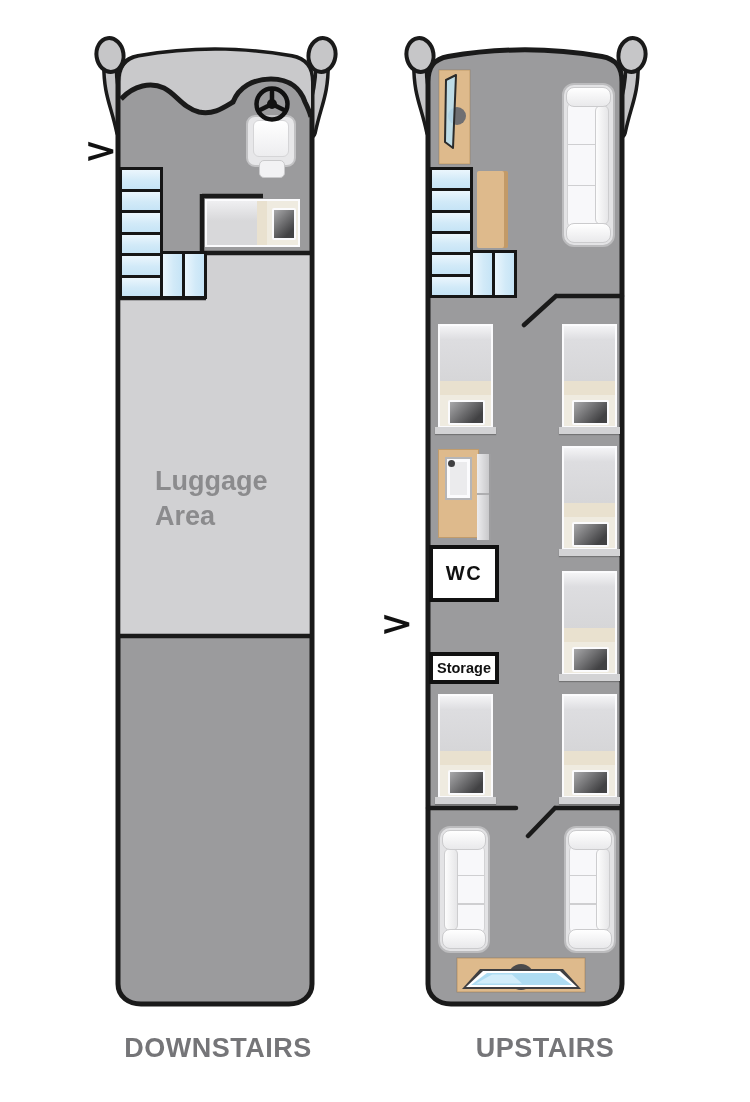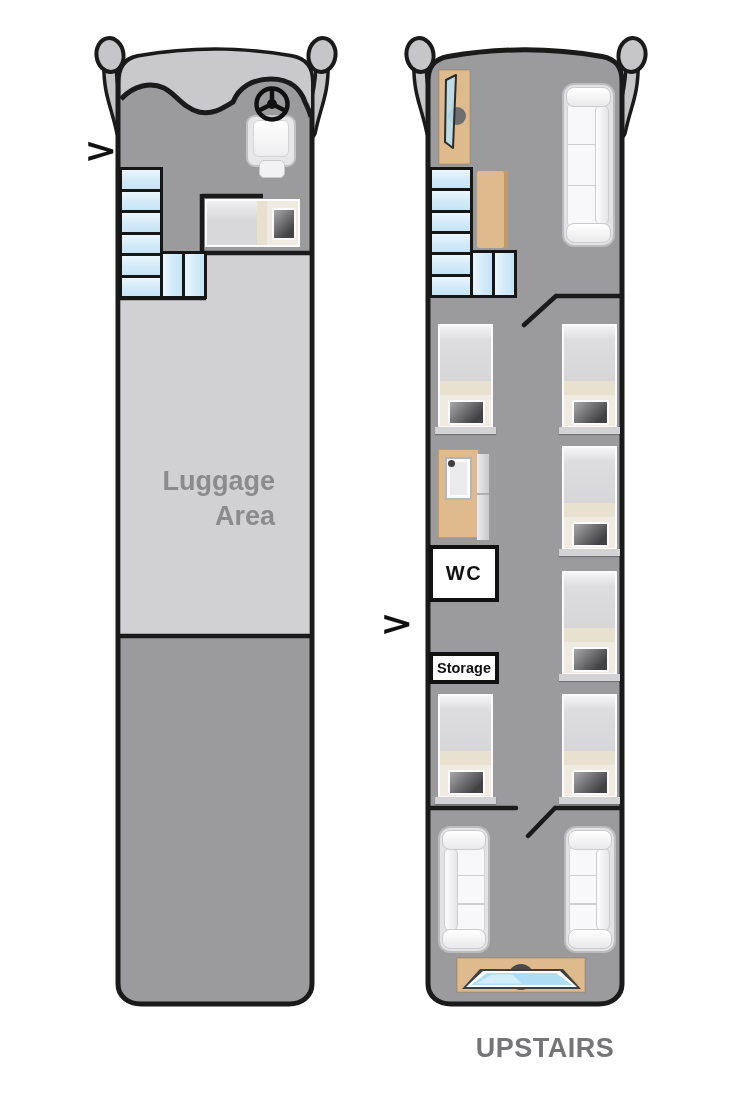--- a/index.html
+++ b/index.html
@@ -79,21 +79,21 @@
   .cabinet{position:absolute;left:477px;top:171px;width:31px;height:77px;background:#deba8c;
        border-radius:2px;box-shadow:inset -4px 0 0 rgba(160,115,60,.45);}
 
   
   .roombox{position:absolute;background:#ffffff;border:4px solid #111111;display:flex;
        align-items:center;justify-content:center;color:#111;font-weight:bold;box-sizing:border-box;}
   #wc-box{left:429px;top:545px;width:70px;height:57px;font-size:20px;letter-spacing:1.5px;justify-content:center;}
   #storage-box{left:429px;top:652px;width:70px;height:32px;font-size:14.5px;}
 
   
-  .luggage-label{position:absolute;left:155px;top:464px;width:120px;text-align:right;
+  .luggage-label{position:absolute;left:155px;top:464px;width:120px;text-align:left;
        font-size:27px;line-height:35px;font-weight:600;color:#8b8b8d;}
   .floor-label{position:absolute;top:1033px;width:194px;text-align:center;font-size:27px;
        font-weight:bold;color:#757578;letter-spacing:0.5px;}
   #label-down{left:121px;} #label-up{left:448px;}
   .arrow{position:absolute;font-size:40px;font-weight:bold;color:#111;line-height:1;
        font-family:"DejaVu Sans",sans-serif;transform:scaleY(0.85);}
   #arrow-down{left:84px;top:130px;} #arrow-up{left:380px;top:603px;}
 </style>
 </head>
 <body>
@@ -277,20 +277,21 @@
   <div class="couch back-right" style="left:564px;top:826px;width:52px;height:127px;">
     <div class="arm"></div>
     <div class="arm b"></div>
     <div class="seat">
       <div class="dl d1"></div>
         <div class="dl d2"></div>
     </div>
     <div class="back"></div>
   </div>
 
+  <div class="floor-label" id="label-down">DOWNSTAIRS</div>
   <div class="floor-label" id="label-up">UPSTAIRS</div>
 
   <svg id="wheel-svg" width="750" height="1102" viewBox="0 0 750 1102">
     <g stroke="#111" fill="none" stroke-width="4.5">
       <circle cx="272" cy="104" r="15.5"></circle>
       <path d="M272,104 L272,90 M272,104 L258,111 M272,104 L286,111"></path>
     </g>
     <circle cx="272" cy="104" r="5" fill="#111"></circle>
   </svg>
 

